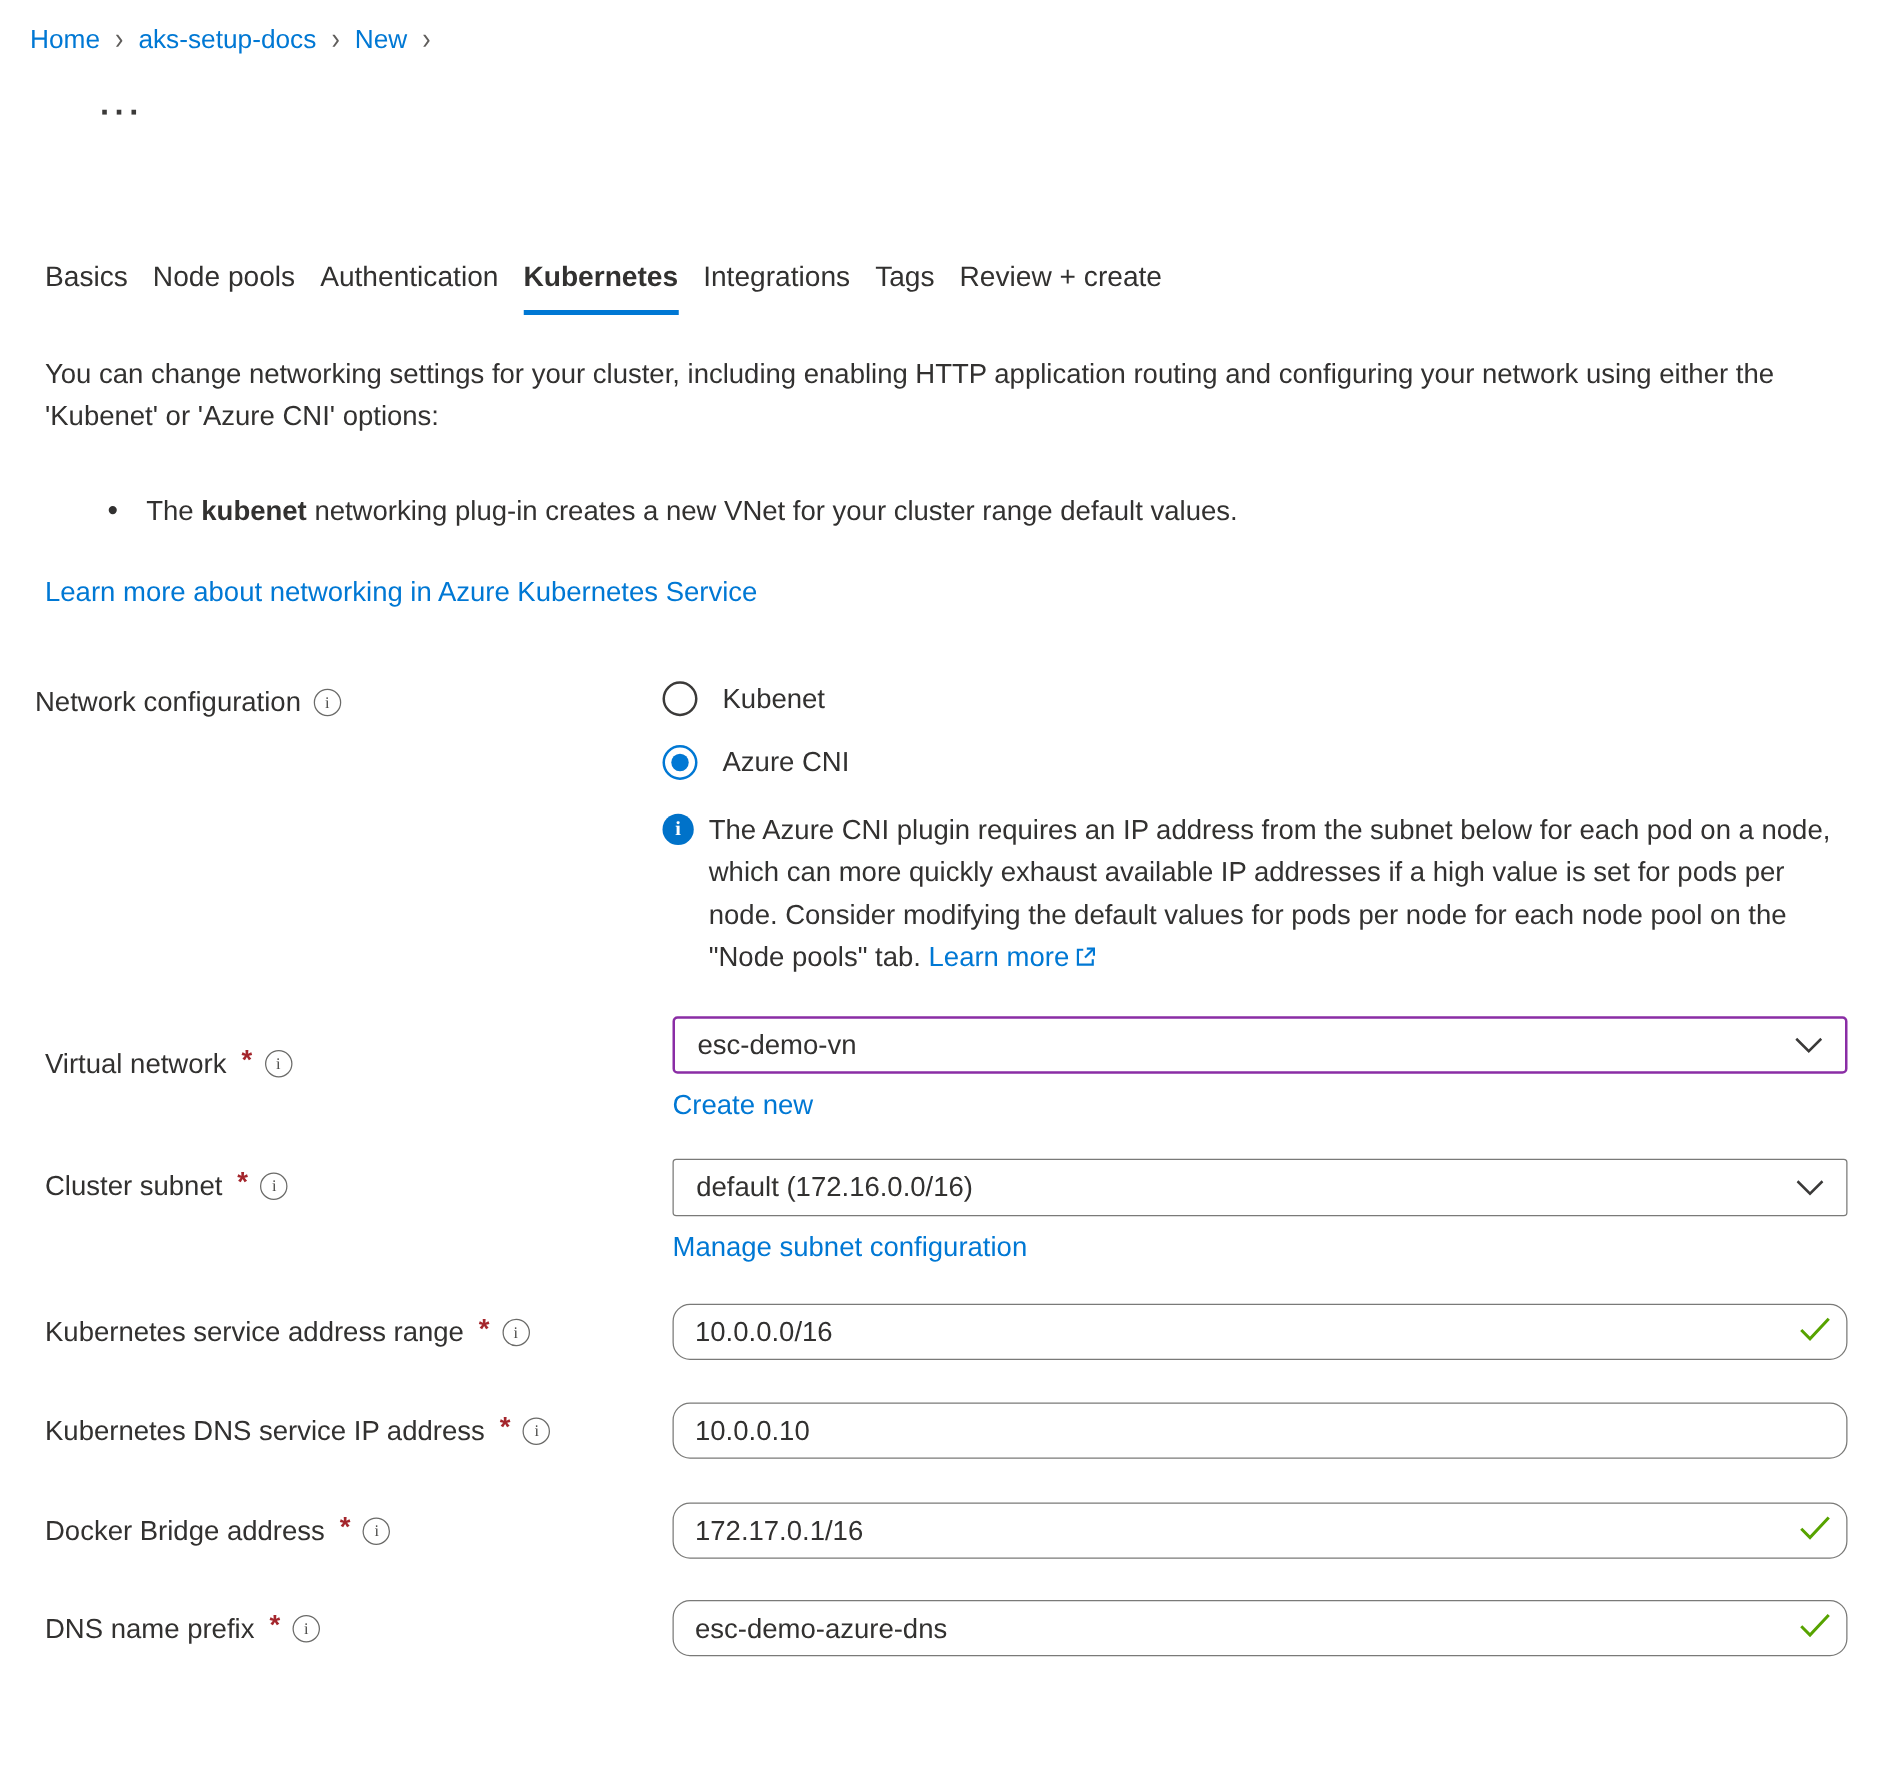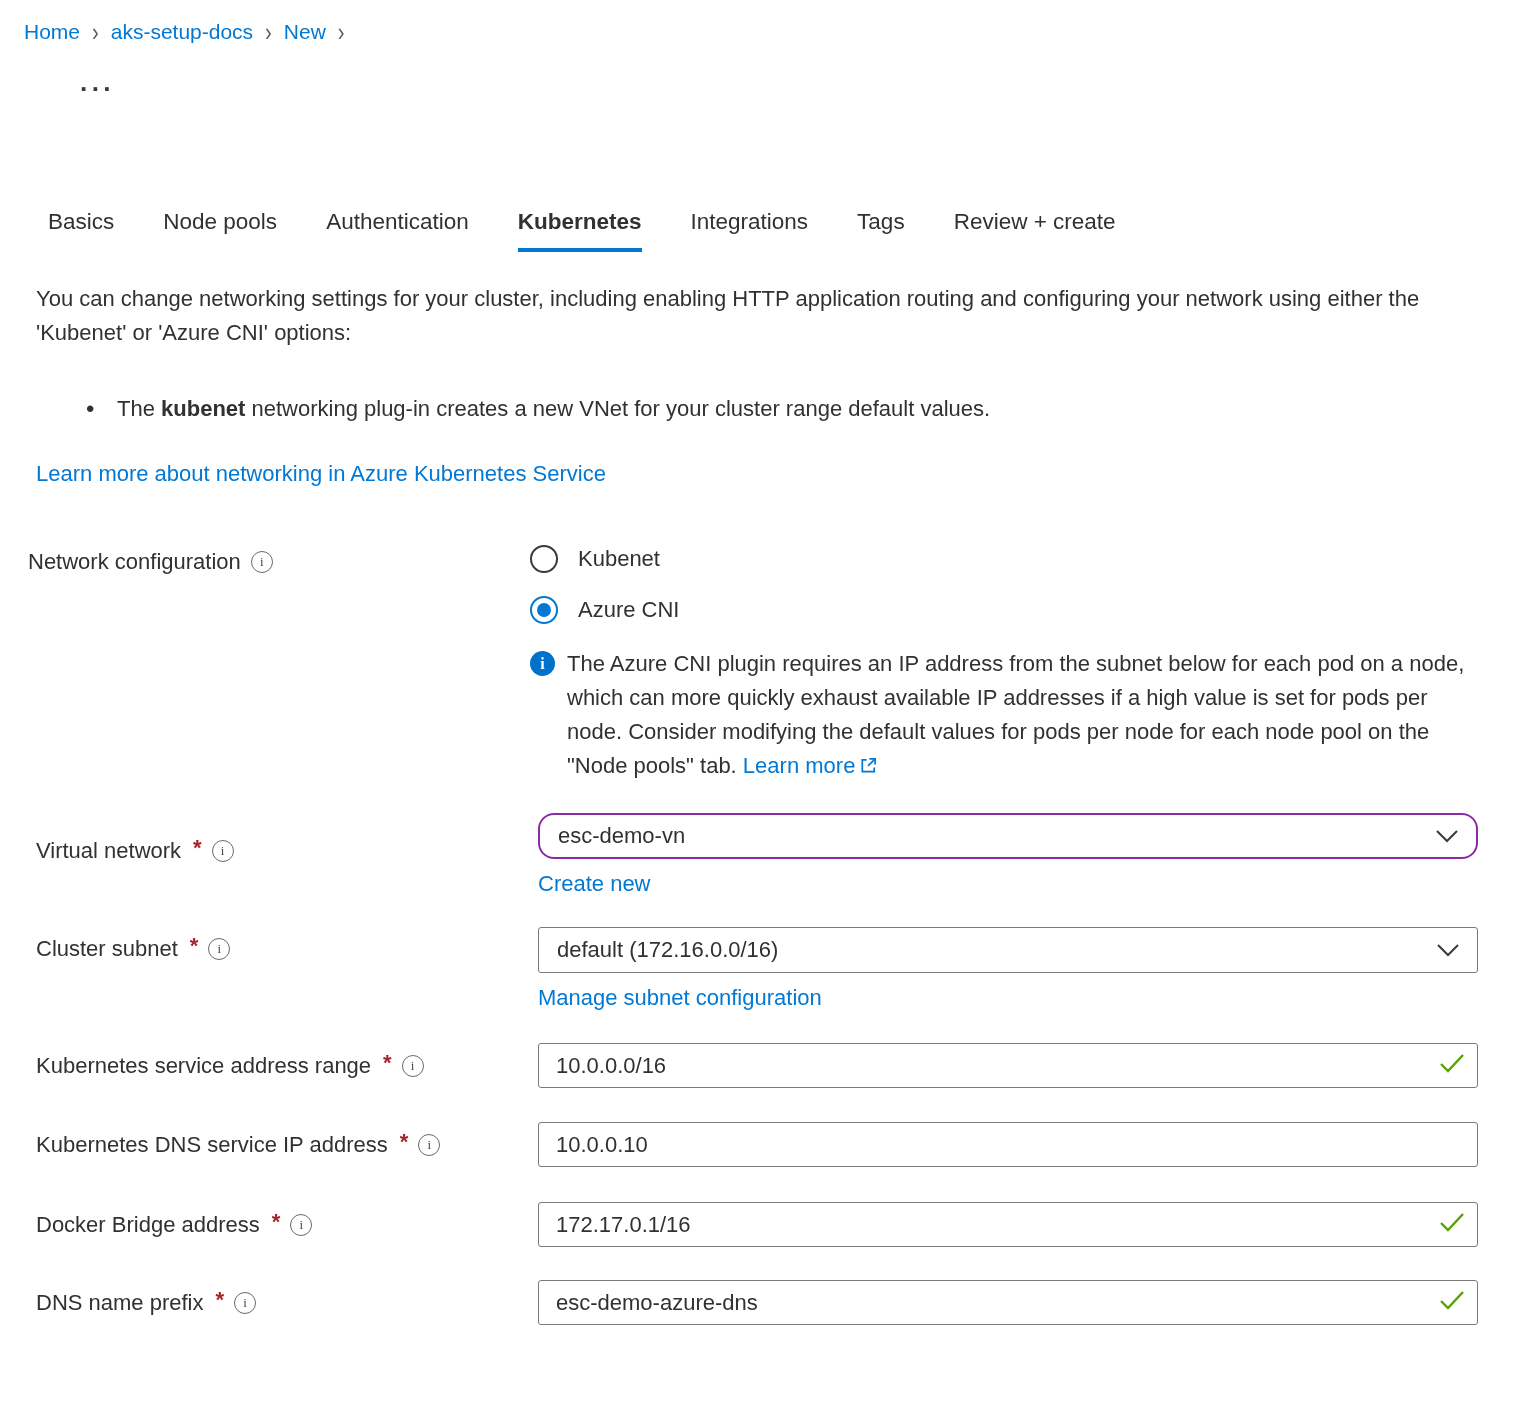--- a/index.html
+++ b/index.html
@@ -23,21 +23,21 @@
   
   .breadcrumb{margin:20px 0 0 24px;font-size:21px;display:flex;align-items:center;gap:12px;}
   .breadcrumb .sep{color:#605e5c;font-size:20px;transform:scaleY(1.25);}
 
   
   .titlebar{margin:24px 0 0 24px;display:flex;align-items:center;}
   .titlebar h1{font-size:41px;font-weight:700;color:#1d1d1d;letter-spacing:-0.5px;}
   .more{margin-left:56px;margin-top:6px;font-size:26px;font-weight:700;color:#3b3a39;letter-spacing:3px;cursor:pointer;}
 
   
-  .tabs{margin:104px 0 0 48px;display:flex;gap:49px;}
+  .tabs{margin:104px 0 0 36px;display:flex;gap:20px;}
   .tab{font-size:22.5px;color:var(--text);padding-bottom:17px;position:relative;cursor:pointer;white-space:nowrap;}
   .tab.active{font-weight:700;}
   .tab.active::after{content:"";position:absolute;left:0;right:0;bottom:0;height:4px;background:var(--accent);}
 
   
   .intro{margin:30px 36px 0 36px;max-width:1410px;line-height:34px;}
   .bullets{margin:42px 0 0 36px;list-style:none;max-width:1330px;}
   .bullets li{position:relative;padding-left:81px;line-height:34px;margin-bottom:1px;}
   .bullets li::before{content:"•";position:absolute;left:50px;top:0;font-size:24px;}
   .learn-link{display:inline-block;margin:34px 0 0 36px;}
@@ -73,24 +73,24 @@
   .notice-text{line-height:34px;max-width:905px;}
   .ext-icon{display:inline-block;vertical-align:-2px;margin-left:4px;}
 
   
   .field-row{margin-top:30px;align-items:center;}
   .ctrl{position:relative;width:940px;}
   .dropdown{
     height:46px;border:1px solid var(--border-gray);border-radius:3px;background:#fff;
     display:flex;align-items:center;padding:0 18px;cursor:pointer;
   }
-  .dropdown.purple{border:2.5px solid var(--focus-purple);border-radius:16px;}
+  .dropdown.purple{border:2.5px solid var(--focus-purple);border-radius:4px;}
   .dropdown .chev{margin-left:auto;}
   .textinput{
-    width:940px;height:45px;border:1px solid var(--border-gray);border-radius:3px;
+    width:940px;height:45px;border:1px solid var(--border-gray);border-radius:14px;
     font-family:inherit;font-size:22px;color:var(--text);padding:0 46px 0 17px;background:#fff;
   }
   .under-link{display:inline-block;margin:12px 0 0 0;}
   .check{position:absolute;right:13px;top:50%;transform:translateY(-50%);display:none;}
   .ctrl.valid .check{display:block;}
 </style>
 </head>
 <body>
 
 

